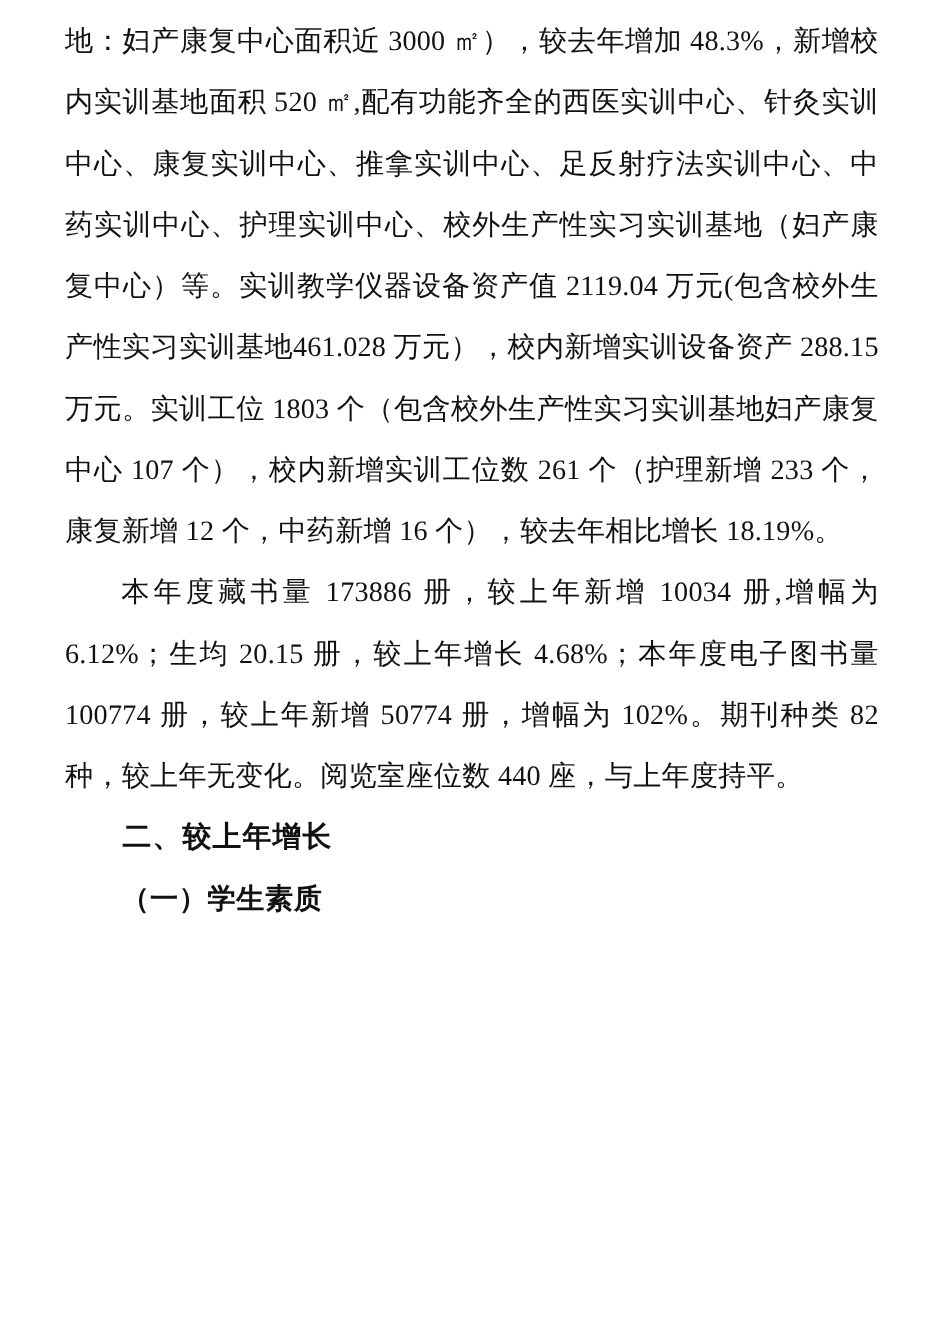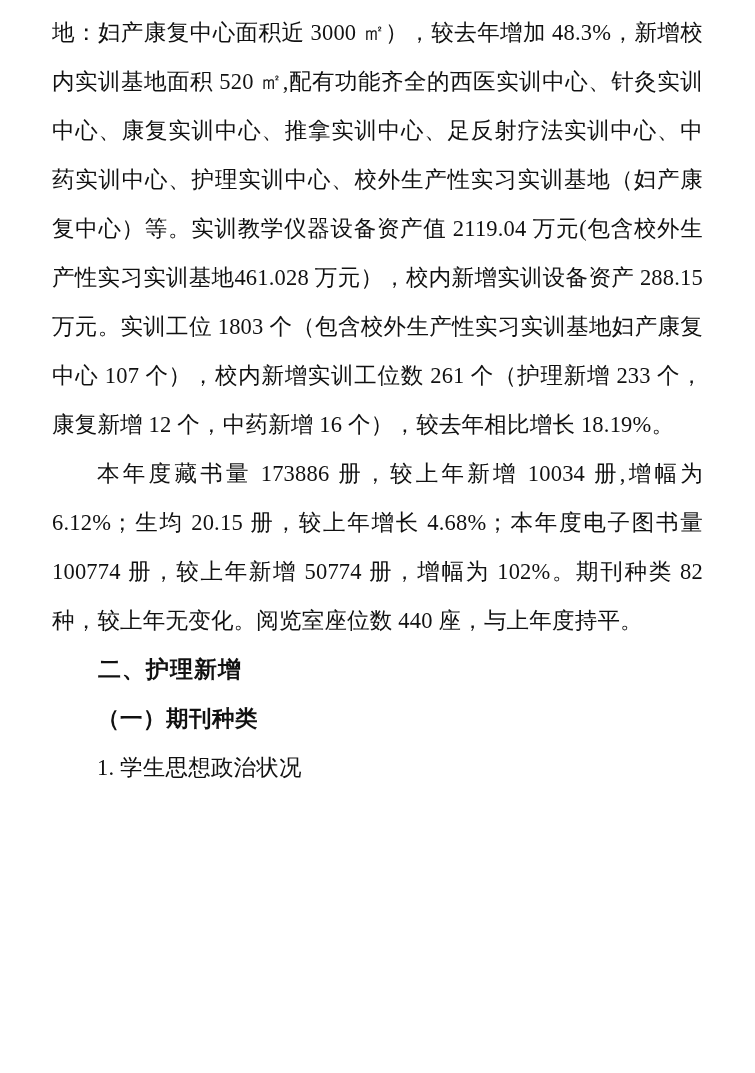--- a/index.html
+++ b/index.html
@@ -60,21 +60,20 @@
 </head>
 <body>
 
 <div class="page">
   <div class="doc-body">
 
     <p class="para no-indent">地：妇产康复中心面积近 3000 ㎡），较去年增加 48.3%，新增校内实训基地面积 520 ㎡,配有功能齐全的西医实训中心、针灸实训中心、康复实训中心、推拿实训中心、足反射疗法实训中心、中药实训中心、护理实训中心、校外生产性实习实训基地（妇产康复中心）等。实训教学仪器设备资产值 2119.04 万元(包含校外生产性实习实训基地461.028 万元），校内新增实训设备资产 288.15 万元。实训工位 1803 个（包含校外生产性实习实训基地妇产康复中心 107 个），校内新增实训工位数 261 个（护理新增 233 个，康复新增 12 个，中药新增 16 个），较去年相比增长 18.19%。</p>
 
     <p class="para">本年度藏书量 173886 册，较上年新增 10034 册,增幅为 6.12%；生均 20.15 册，较上年增长 4.68%；本年度电子图书量 100774 册，较上年新增 50774 册，增幅为 102%。期刊种类 82 种，较上年无变化。阅览室座位数 440 座，与上年度持平。</p>
 
-    <p class="heading-1">二、护理新增</p>
+    <p class="heading-1">二、较上年增长</p>
 
-    <p class="heading-2">（一）期刊种类</p>
+    <p class="heading-2">（一）学生素质</p>
 
-    <p class="heading-3">1. 学生思想政治状况</p>
 
 
   </div>
 </div>
 
 </body></html>

